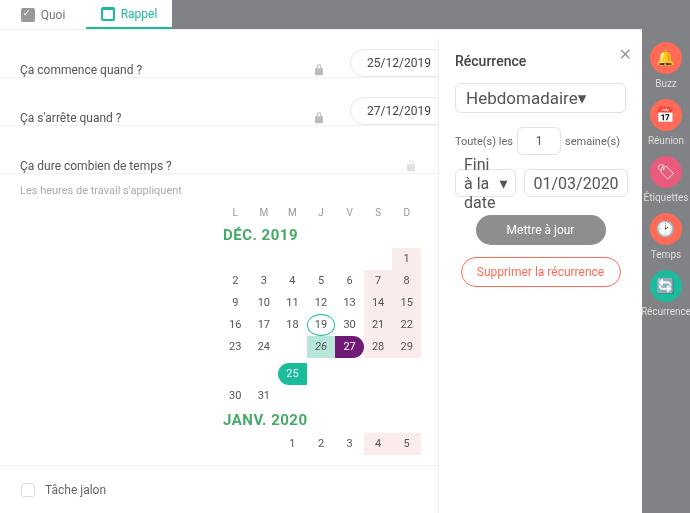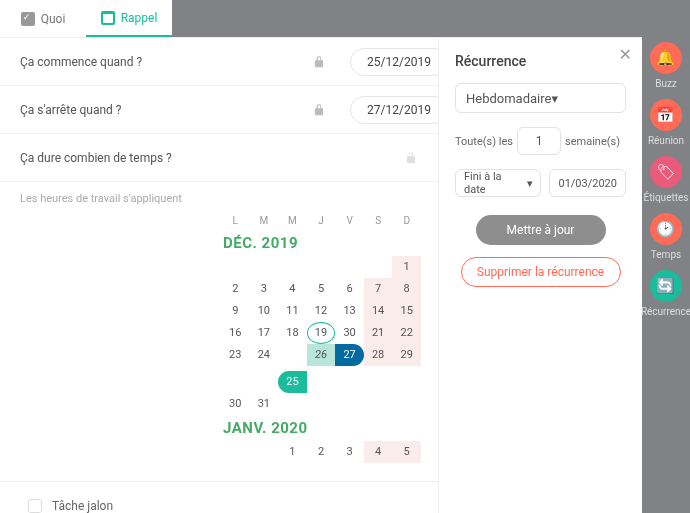--- a/index.html
+++ b/index.html
@@ -1,30 +1,30 @@
 <!DOCTYPE html>
 <html><head>
 <meta charset="utf-8">
 <style>
   * { box-sizing: border-box; font-family: -apple-system, "Segoe UI", Roboto, sans-serif; }
   body { margin:0; width:690px; height:513px; background:#808285; overflow:hidden; position:relative; }
 
   .panel { position:absolute; top:0; left:0; width:642px; height:513px; background:#fff; }
-  .tabs { height:38px; display:flex; border-bottom:1px solid #eee; }
+  .tabs { height:30px; display:flex; border-bottom:1px solid #eee; }
   .tab { width:86px; display:flex; align-items:center; justify-content:center; gap:6px; font-size:12px; color:#777; cursor:pointer; }
   .tab.active { color:#1bbc9b; border-bottom:2px solid #1bbc9b; }
   .tab .ic { width:14px; height:14px; display:inline-block; }
   .quoi-ic { background:#999; border-radius:2px; position:relative;}
   .quoi-ic:after{content:"✓";color:#fff;font-size:9px;position:absolute;top:0;left:2px;}
   .quand-ic { background:#1bbc9b; border-radius:2px; position:relative;}
   .quand-ic:after{content:"";position:absolute;inset:3px 2px 2px 2px;background:#fff;border-radius:1px;}
   .qui-ic { background:#999; border-radius:50%; }
   .spacer-tabs{ flex:1; background:#808285; }
 
-  .row { height:48px; display:flex; align-items:center; padding:0 20px; border-bottom:1px solid #f2f2f2; font-size:12px; color:#666; gap:24px;}
+  .row { height:48px; display:flex; align-items:flex-end; padding:0 20px; border-bottom:1px solid #f2f2f2; font-size:12px; color:#666; gap:24px;}
   .row .q { flex:1; color:#555;}
   .lock { width:14px;height:14px; color:#bbb;}
   .field { height:28px; border:1px solid #e6e6e6; border-radius:14px; background:#fff; padding:0 12px; display:flex; align-items:center; font-size:12px; color:#444; }
   .field.date { width:98px; justify-content:center;}
   .field.num  { width:48px; justify-content:center;}
   .xicon { width:18px; color:#aaa; text-align:center; cursor:pointer;}
   .sel { width:70px; justify-content:space-between; cursor:pointer; color:#999;}
   .sel .car { font-size:9px; color:#888;}
   .more { width:14px; color:#bbb; cursor:pointer; text-align:center; font-size:12px;}
 
@@ -33,37 +33,37 @@
   
   .cal-wrap{ display:flex; justify-content:center; }
   .cal { width:200px; font-size:11px; color:#555; }
   .cal .head, .cal .wk { display:grid; grid-template-columns:repeat(7,1fr); text-align:center; }
   .cal .head div{ padding:4px 0; color:#999; font-size:10px;}
   .cal .month { font-weight:bold; font-size:15px; padding:4px 2px; color:#4a6; letter-spacing:.5px;}
   .cal .wk div{ height:22px; line-height:22px; position:relative;}
   .we { background:#fbecec; }
   .first { background:#1bbc9b; color:#fff; border-radius:11px 0 0 11px;margin-top:27px;}
   .mid   { background:#b9e6db;font-style:italic; }
-  .last  { background:#0369a1; color:#fff; border-radius:0 11px 11px 0;}
+  .last  { background:#701a75; color:#fff; border-radius:0 11px 11px 0;}
   .today { box-shadow:inset 0 0 0 1px #1bbc9b; border-radius:50%;}
 
-  .foot { position:absolute; bottom:0; left:0; right:0; height:32px; border-top:1px solid #eee; display:flex; align-items:flex-end; padding:0 28px; font-size:12px; color:#666; gap:10px;}
+  .foot { position:absolute; bottom:0; left:0; right:0; height:48px; border-top:1px solid #eee; display:flex; align-items:center; padding:0 21px; font-size:12px; color:#666; gap:10px;}
   .checkbox { width:14px; height:14px; border:1px solid #ddd; border-radius:3px;}
   .foot-r { margin-left:auto; display:flex; align-items:center; gap:8px;}
   .foot-r .sel{ border:none; width:110px;}
 
   
   .rec { position:absolute; top:39px; right:0; bottom:0; width:204px; border-left:1px solid #eee; background:#fff; padding:14px 16px;}
   .rec .close{ position:absolute; top:6px; right:10px; color:#999; cursor:pointer; font-size:16px;}
   .rec h4{ margin:0 0 14px 0; font-size:14px; font-weight:500; color:#444;}
-  .rec .full { width:100%; height:30px; border:1px solid #e2e2e2; border-radius:6px; padding:0 10px; display:flex; align-items:center; justify-content:flex-start; font-size:13px; color:#555; cursor:pointer; margin-bottom:14px;}
+  .rec .full { width:100%; height:30px; border:1px solid #e2e2e2; border-radius:6px; padding:0 10px; display:flex; align-items:center; justify-content:flex-start; font-size:17px; color:#555; cursor:pointer; margin-bottom:14px;}
   .rec .line{ display:flex; align-items:center; gap:4px; font-size:11px; color:#666; margin-bottom:14px;}
   .rec .mini { width:44px; height:28px; border:1px solid #e2e2e2; border-radius:6px; text-align:center; font-size:12px; color:#555; line-height:26px;}
   .rec .row2{ display:flex; gap:8px; margin-bottom:18px;}
-  .rec .drop2{ height:28px; border:1px solid #e2e2e2; border-radius:6px; padding:0 8px; display:flex; align-items:center; gap:4px; font-size:11px; color:#555; cursor:pointer;}
+  .rec .drop2{ height:28px; border:1px solid #e2e2e2; border-radius:6px; padding:0 8px; display:flex; align-items:center; gap:4px; font-size:16px; color:#555; cursor:pointer;}
   .btn { width:130px; height:30px; margin:0 auto 12px auto; display:flex; align-items:center; justify-content:center; font-size:12px; border-radius:15px; cursor:pointer;}
   .btn.pri { background:#8e8e8e; color:#fff;}
   .btn.del { background:#fff; color:#ff6b57; border:1px solid #ff6b57; width:160px;}
 
   
   .rbar{ position:absolute; top:0; right:0; width:48px; height:513px; background:#808285; display:flex; flex-direction:column; align-items:center; gap:4px; padding-top:42px;}
   .ric { width:32px; height:32px; border-radius:50%; display:flex; align-items:center; justify-content:center; color:#fff; font-size:15px;}
   .rlbl{ font-size:10px; color:#ddd; margin-bottom:6px;}
   .c-orange{background:#ff6b57;} .c-pink{background:#e95a7b;} .c-teal{background:#1bbc9b;}
 </style>

